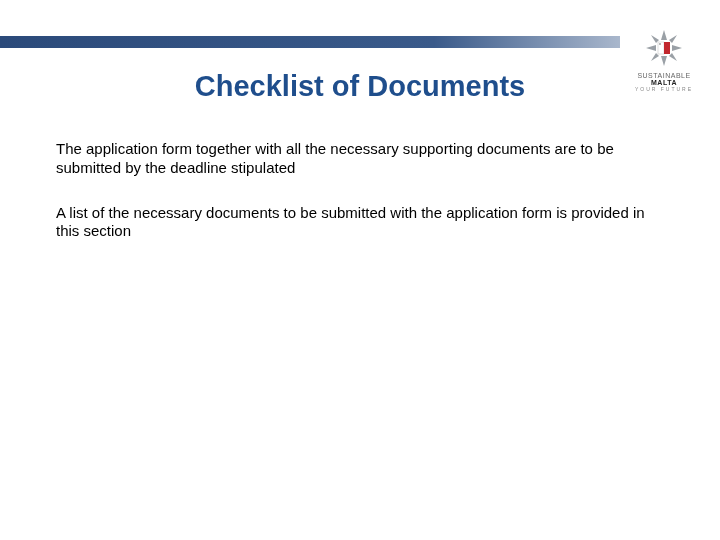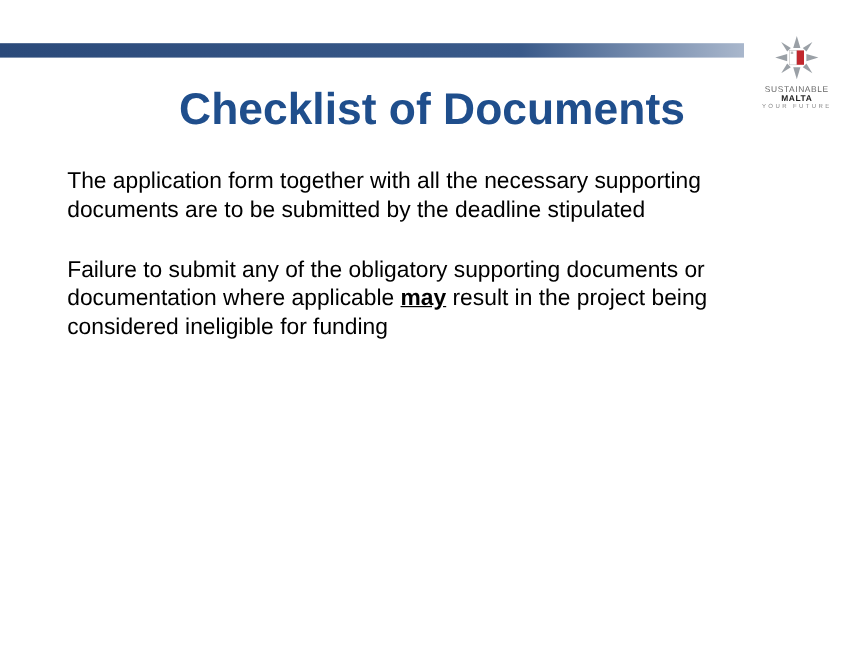--- a/index.html
+++ b/index.html
@@ -41,33 +41,33 @@
     font-size: 5px;
     letter-spacing: 2px;
     color: #888;
   }
   .slide-title {
     position: absolute;
     top: 70px;
     left: 0;
     width: 720px;
     text-align: center;
-    font-size: 37px;
+    font-size: 29px;
     font-weight: bold;
     color: #1f4e8c;
     font-family: Verdana, Geneva, sans-serif;
   }
   .content {
     position: absolute;
     top: 140px;
     left: 56px;
     width: 610px;
   }
   .para {
-    font-size: 19px;
+    font-size: 15px;
     line-height: 1.25;
     color: #000;
     margin-bottom: 26px;
     font-family: Verdana, Geneva, sans-serif;
   }
   .para .u { text-decoration: underline; font-weight: bold; }
 </style>
 </head>
 <body>
 
@@ -97,16 +97,14 @@
     <span>SUSTAINABLE</span>
     <span class="bold">MALTA</span>
   </div>
   <div class="brand-sub">YOUR FUTURE</div>
 </div>
 
 <div class="slide-title">Checklist of Documents</div>
 
 <div class="content">
   <p class="para">The application form together with all the necessary supporting documents are to be submitted by the deadline stipulated</p>
-  <p class="para">
-    <span>Failure to submit any of the obligatory supporting documents or documentation where applicable </span><span class="u">may</span><span> result in the project being considered ineligible for funding</span>
-  </p>
+  <p class="para">A list of the necessary documents to be submitted with the application form is provided in this section</p>
 </div>
 
 </body></html>

